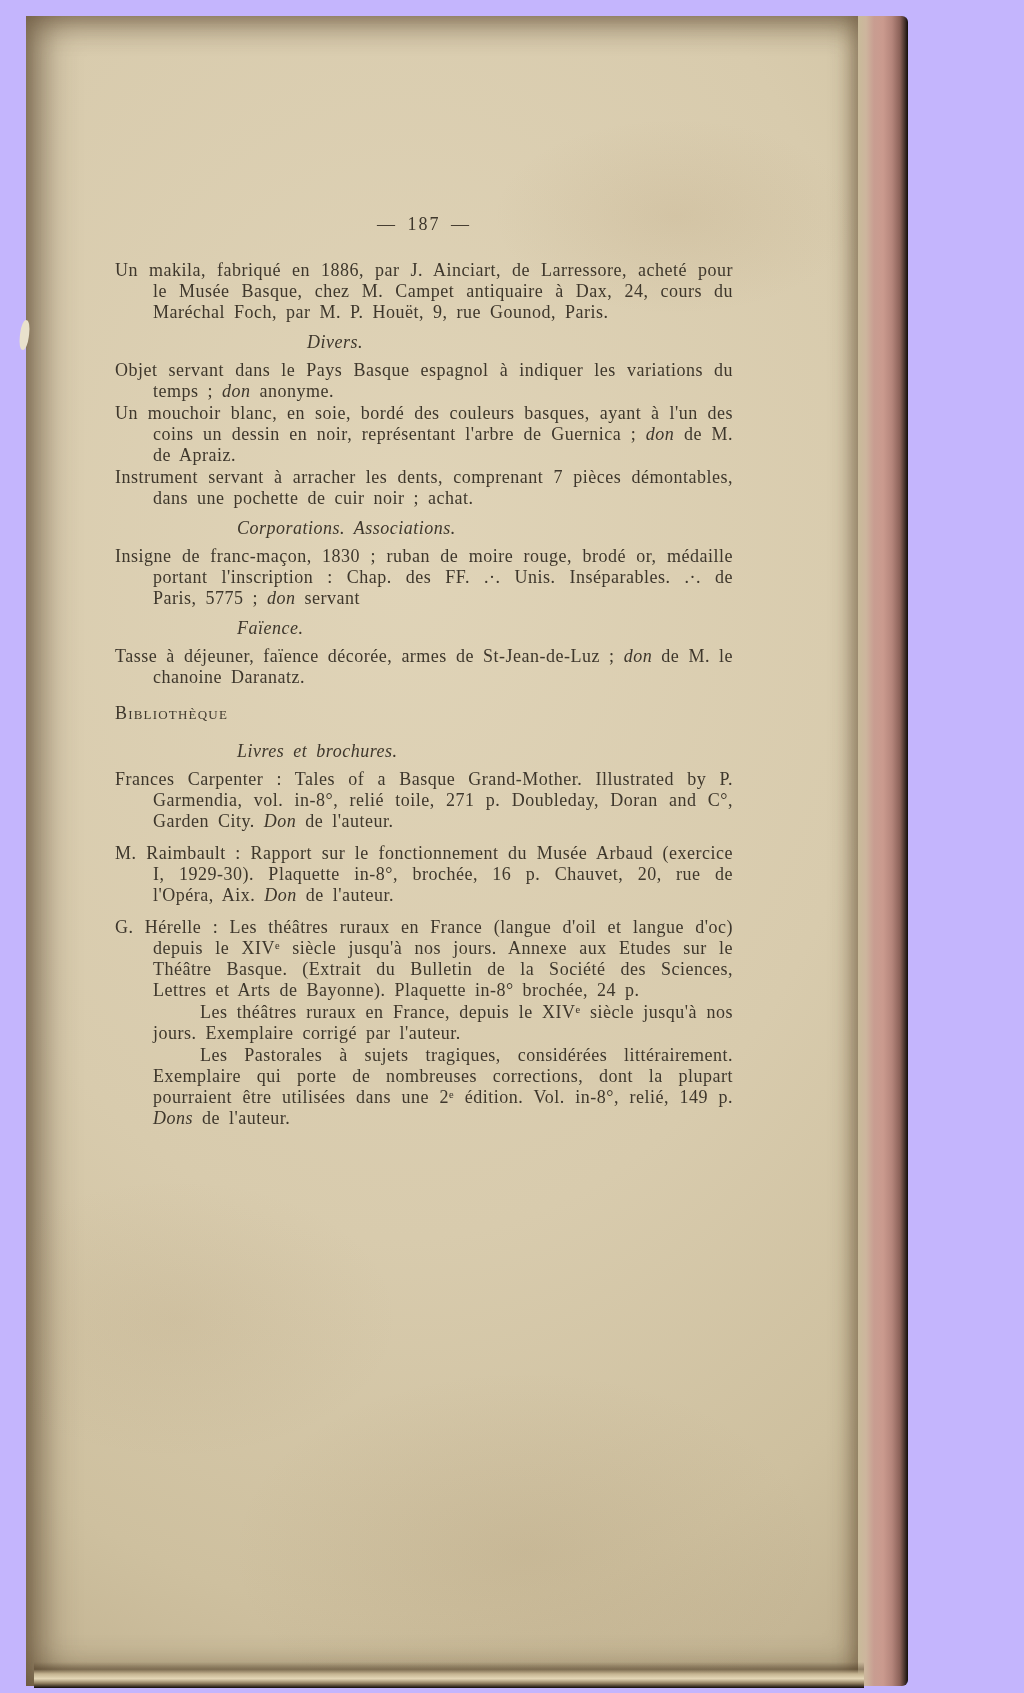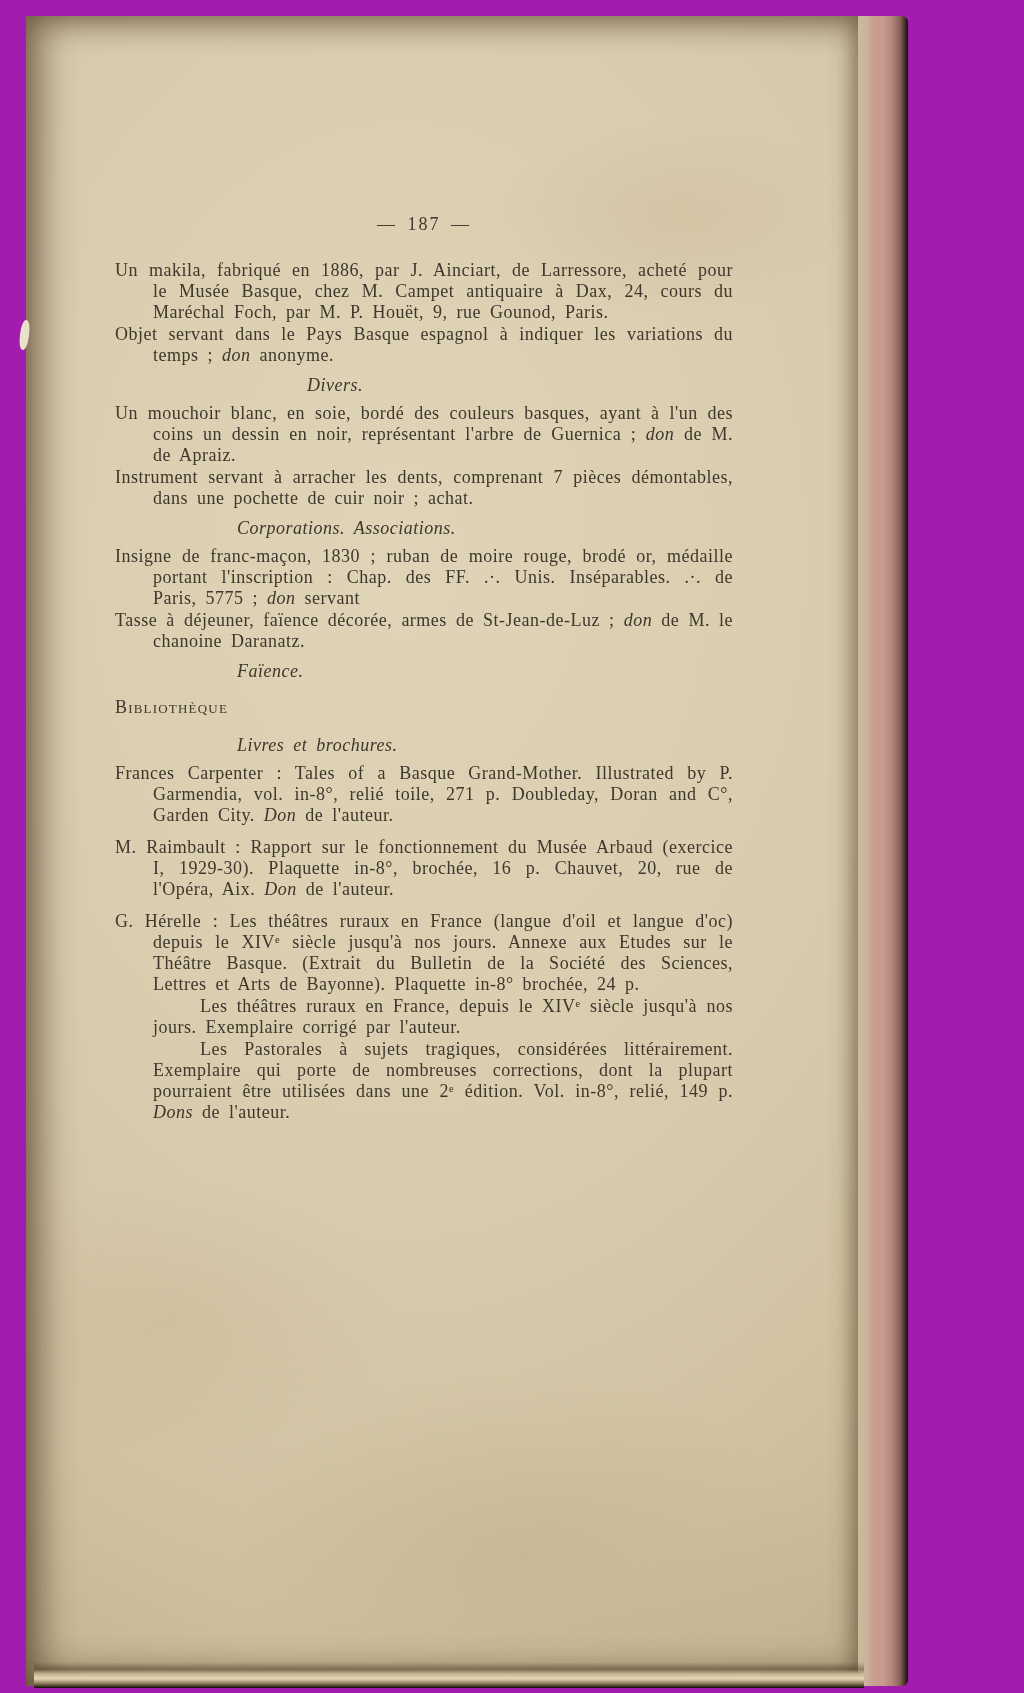--- a/index.html
+++ b/index.html
@@ -7,21 +7,21 @@
     padding: 0;
     background: #0a0807;
     width: 1024px;
     height: 1693px;
     overflow: hidden;
   }
   .scan {
     position: relative;
     width: 1024px;
     height: 1693px;
-    background: #a21caf;
+    background: #c4b5fd;
     font-family: "Liberation Serif", "DejaVu Serif", serif;
   }
   
   .page {
     position: absolute;
     left: 26px;
     top: 16px;
     width: 832px;
     height: 1670px;
     background: #d8cbad;
@@ -128,28 +128,28 @@
 </head>
 <body>
 
 <div class="scan">
   <div class="page">
     <div class="stains"></div>
     <div class="text-column">
       <div class="page-number">— 187 —</div>
 
     <div class="blk entry"><span>Un makila, fabriqué en 1886, par J. Ainciart, de Larressore, acheté pour le Musée Basque, chez M. Campet antiquaire à Dax, 24, cours du Maréchal Foch, par M. P. Houët, 9, rue Gounod, Paris.</span></div>
+        <div class="blk heading deep"><span>Divers.</span></div>
         <div class="blk entry"><span>Objet servant dans le Pays Basque espagnol à indiquer les variations du temps ; </span><span class="it">don</span><span> anonyme.</span></div>
-        <div class="blk heading deep"><span>Divers.</span></div>
         <div class="blk entry"><span>Un mouchoir blanc, en soie, bordé des couleurs basques, ayant à l'un des coins un dessin en noir, représentant l'arbre de Guernica ; </span><span class="it">don</span><span> de M. de Apraiz.</span></div>
         <div class="blk entry"><span>Instrument servant à arracher les dents, comprenant 7 pièces démontables, dans une pochette de cuir noir ; achat.</span></div>
         <div class="blk heading"><span>Corporations. Associations.</span></div>
         <div class="blk entry"><span>Insigne de franc-maçon, 1830 ; ruban de moire rouge, brodé or, médaille portant l'inscription : Chap. des FF. .·. Unis. Inséparables. .·. de Paris, 5775 ; </span><span class="it">don</span><span> servant</span></div>
+        <div class="blk heading"><span>Faïence.</span></div>
         <div class="blk entry"><span>Tasse à déjeuner, faïence décorée, armes de St-Jean-de-Luz ; </span><span class="it">don</span><span> de M. le chanoine Daranatz.</span></div>
-        <div class="blk heading"><span>Faïence.</span></div>
         <div class="blk center-heading"><span>Bibliothèque</span></div>
         <div class="blk heading"><span>Livres et brochures.</span></div>
         <div class="blk bib-entry"><span>Frances Carpenter : Tales of a Basque Grand-Mother. Illustrated by P. Garmendia, vol. in-8°, relié toile, 271 p. Doubleday, Doran and C°, Garden City. </span><span class="it">Don</span><span> de l'auteur.</span></div>
         <div class="blk bib-entry"><span>M. Raimbault : Rapport sur le fonctionnement du Musée Arbaud (exercice I, 1929-30). Plaquette in-8°, brochée, 16 p. Chauvet, 20, rue de l'Opéra, Aix. </span><span class="it">Don</span><span> de l'auteur.</span></div>
         <div class="blk entry"><span>G. Hérelle : Les théâtres ruraux en France (langue d'oil et langue d'oc) depuis le XIVᵉ siècle jusqu'à nos jours. Annexe aux Etudes sur le Théâtre Basque. (Extrait du Bulletin de la Société des Sciences, Lettres et Arts de Bayonne). Plaquette in-8° brochée, 24 p.</span></div>
         <div class="blk sub"><span>Les théâtres ruraux en France, depuis le XIVᵉ siècle jusqu'à nos jours. Exemplaire corrigé par l'auteur.</span></div>
         <div class="blk sub"><span>Les Pastorales à sujets tragiques, considérées littérairement. Exemplaire qui porte de nombreuses corrections, dont la plupart pourraient être utilisées dans une 2ᵉ édition. Vol. in-8°, relié, 149 p. </span><span class="it">Dons</span><span> de l'auteur.</span></div>
       </div>
   </div>
   <div class="edges"></div>

